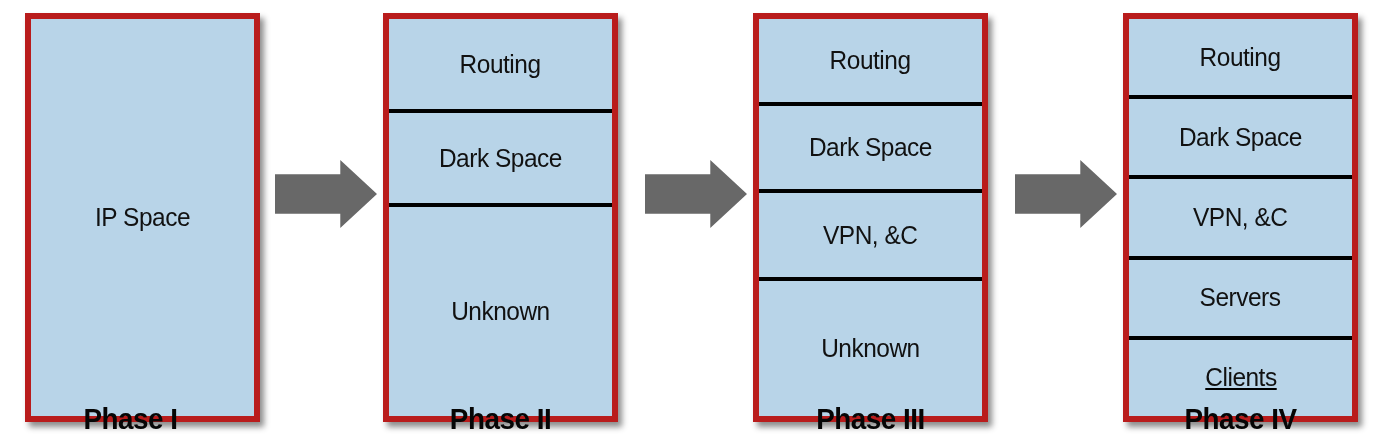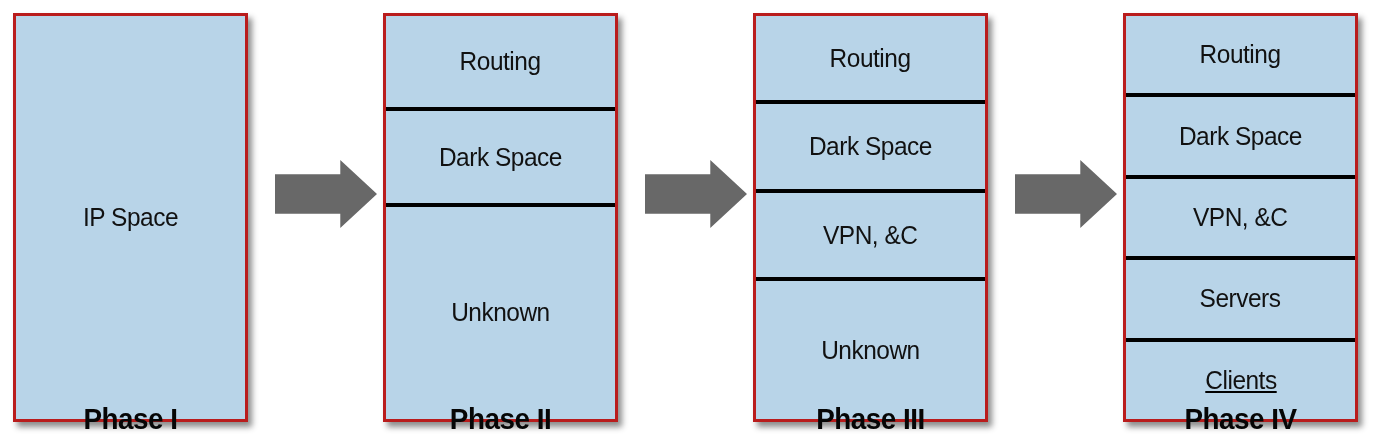--- a/index.html
+++ b/index.html
@@ -12,21 +12,21 @@
   #canvas {
     position: relative;
     width: 1386px; height: 446px;
     background: #ffffff;
   }
   .phase-box {
     position: absolute;
     top: 13px;
     width: 235px;
     height: 409px;
-    border: 3px solid #b91c1c;
+    border: 6px solid #b91c1c;
     background: #b8d4e8;
     box-shadow: 4px 5px 6px rgba(0,0,0,0.45);
     display: flex;
     flex-direction: column;
   }
   .segment {
     display: flex;
     align-items: center;
     justify-content: center;
     overflow: hidden;
@@ -60,21 +60,21 @@
     width: 102px;
     height: 68px;
     background: #686868;
     clip-path: polygon(0 21%, 64% 21%, 64% 0, 100% 50%, 64% 100%, 64% 79%, 0 79%);
   }
 </style>
 </head>
 <body>
 
 <div id="canvas">
-    <div class="phase-box" style="left: 13px;">
+    <div class="phase-box" style="left: 25px;">
       <div class="segment" style="flex-grow: 5;">
         <span class="segment-label">IP Space</span>
       </div>
     </div>
     <div class="phase-label" style="left: 13px;">Phase I</div>
     <div class="arrow-right" style="left: 275px;"></div>
     <div class="phase-box" style="left: 383px;">
       <div class="segment" style="flex-grow: 1;">
         <span class="segment-label">Routing</span>
       </div>

